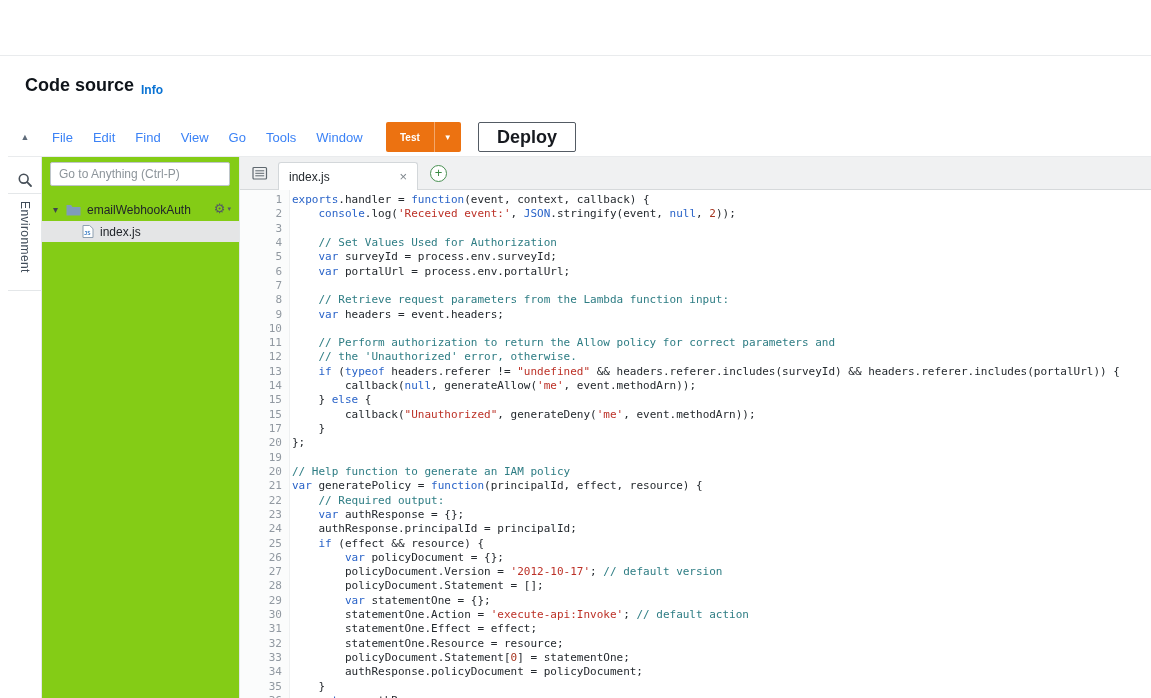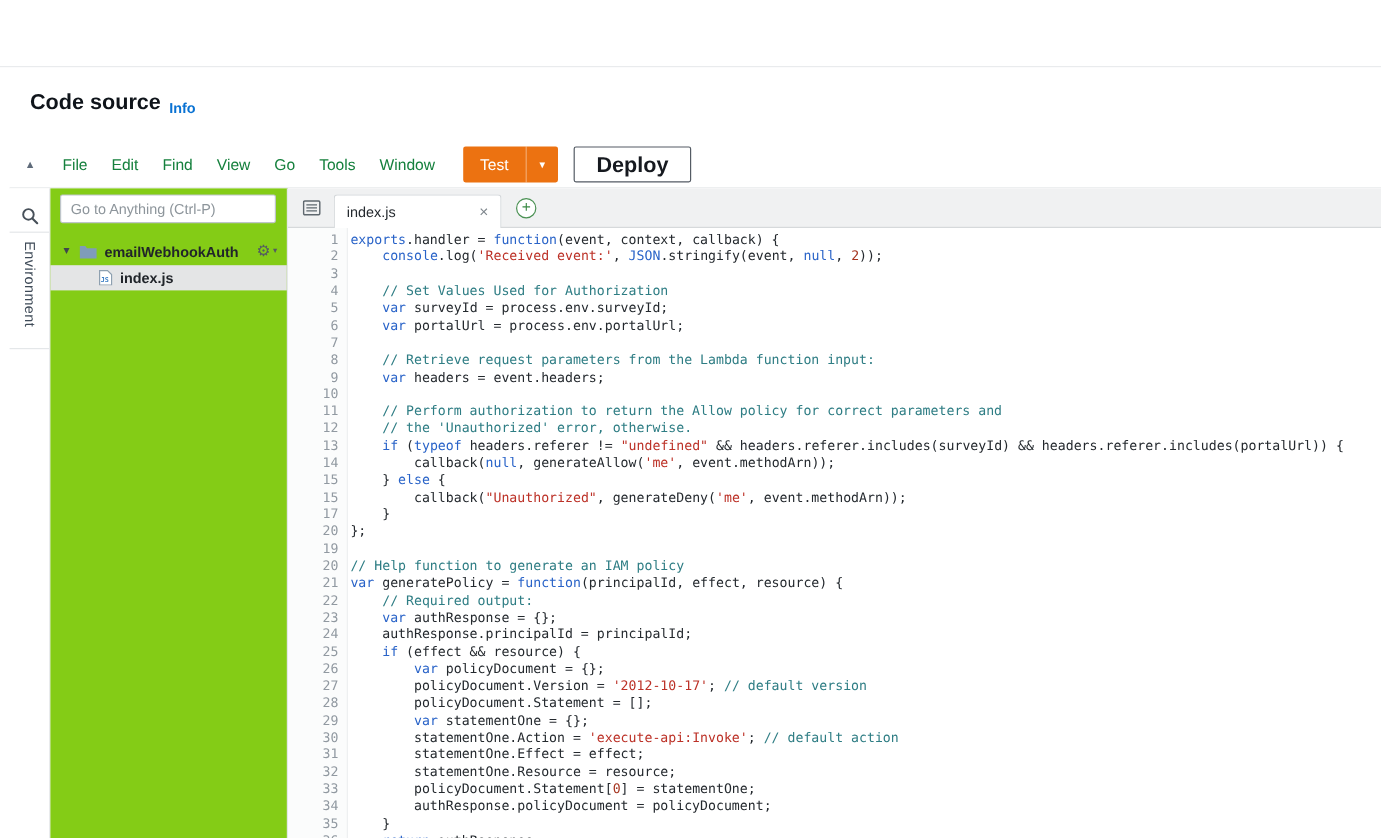--- a/index.html
+++ b/index.html
@@ -9,45 +9,45 @@
 
   .hairline { position:absolute; left:0; right:0; height:1px; background:#e9ebed; }
 
   
   .page-title { position:absolute; left:25px; top:28px; font-size:18px; font-weight:700; color:#0f141a; }
   .info-link { position:absolute; left:141px; top:36px; font-size:12px; font-weight:700; color:#0972d3; text-decoration:none; cursor:pointer; }
 
   
   .menubar { position:absolute; top:75px; left:8px; height:30px; display:flex; align-items:center; }
   .collapse-icon { width:34px; text-align:center; color:#5f6b7a; font-size:9px; cursor:pointer; }
-  .menu-item { padding:0 10px; font-size:13px; color:#15803d; cursor:pointer; }
+  .menu-item { padding:0 10px; font-size:13px; color:#3b82f6; cursor:pointer; }
 
   .btn-test { position:absolute; left:386px; top:75px; height:30px; display:flex; align-items:stretch; background:#ec7211; border-radius:2px; color:#fff; cursor:pointer; }
-  .btn-test-main { padding:0 14px; display:flex; align-items:center; font-size:13px; font-weight:400; }
+  .btn-test-main { padding:0 14px; display:flex; align-items:center; font-size:10px; font-weight:700; }
   .btn-test-divider { width:1px; background:rgba(255,255,255,0.38); }
   .btn-test-caret { width:26px; display:flex; align-items:center; justify-content:center; font-size:8px; }
   .btn-deploy { position:absolute; left:478px; top:75px; height:30px; padding:0 18px; background:#fff; border:1px solid #545b64; border-radius:2px; font-family:inherit; font-size:18px; font-weight:700; color:#16191f; cursor:pointer; }
   .badge { position:absolute; left:567px; top:79px; height:22px; line-height:22px; padding:0 13px; background:#5f6b7a; border-radius:11px; color:#fff; font-size:12px; white-space:nowrap; }
 
   
   .rail { position:absolute; left:8px; top:110px; width:34px; height:566px; border-right:1px solid #e4e7e9; background:#fff; }
   .rail .search-wrap { position:absolute; top:9px; left:0; width:100%; height:27px; display:flex; align-items:center; justify-content:center; cursor:pointer; }
   .rail-divider { position:absolute; left:0; right:0; height:1px; background:#e4e7e9; }
   .vtext { position:absolute; top:44px; left:50%; transform:translateX(-50%); writing-mode:vertical-rl; font-size:12px; color:#3f4b58; letter-spacing:0.4px; cursor:pointer; white-space:nowrap; }
 
   
   .explorer { position:absolute; left:42px; top:110px; width:198px; height:566px; border-right:1px solid #e4e7e9; background:#84cc16; }
   .goto-input { display:block; margin:5px 0 0 8px; width:180px; height:24px; border:1px solid #bec5c9; border-radius:2px; padding:0 8px; font-family:inherit; font-size:12px; color:#333; background:#fff; }
   .goto-input::placeholder { color:#8d959b; }
   .tree-row { position:relative; height:21px; display:flex; align-items:center; font-size:12px; color:#21252a; cursor:pointer; }
   .tree-row.folder { margin-top:13px; padding-left:11px; }
   .tree-row.file { margin-top:1px; padding-left:40px; background:#e4e5e6; }
   .caret { width:13px; color:#3f464d; font-size:10px; line-height:10px; }
   .tree-icon { margin-right:6px; flex:0 0 auto; }
-  .tree-label { white-space:nowrap;font-weight:bold; }
+  .tree-label { white-space:nowrap; }
   .gear-wrap { position:absolute; right:8px; top:3px; display:flex; align-items:center; cursor:pointer; }
   .gear { font-size:13px; color:#545b61; line-height:14px; }
   .gear-caret { font-size:7px; color:#545b61; margin-left:2px; }
 
   
   .editor { position:absolute; left:240px; top:110px; right:0; height:566px; background:#fff; }
   .tabbar { position:absolute; top:0; left:0; right:0; height:33px; background:#f0f1f2; border-bottom:1px solid #d6d9db; }
   .tablist-icon { position:absolute; left:12px; top:9px; cursor:pointer; }
   .tab { position:absolute; left:38px; top:5px; width:140px; height:28px; background:#fff; border:1px solid #d3d7da; border-bottom:none; border-radius:3px 3px 0 0; display:flex; align-items:center; padding:0 10px; font-size:12px; color:#24292e; cursor:pointer; }
   .tab-label { flex:1; }

